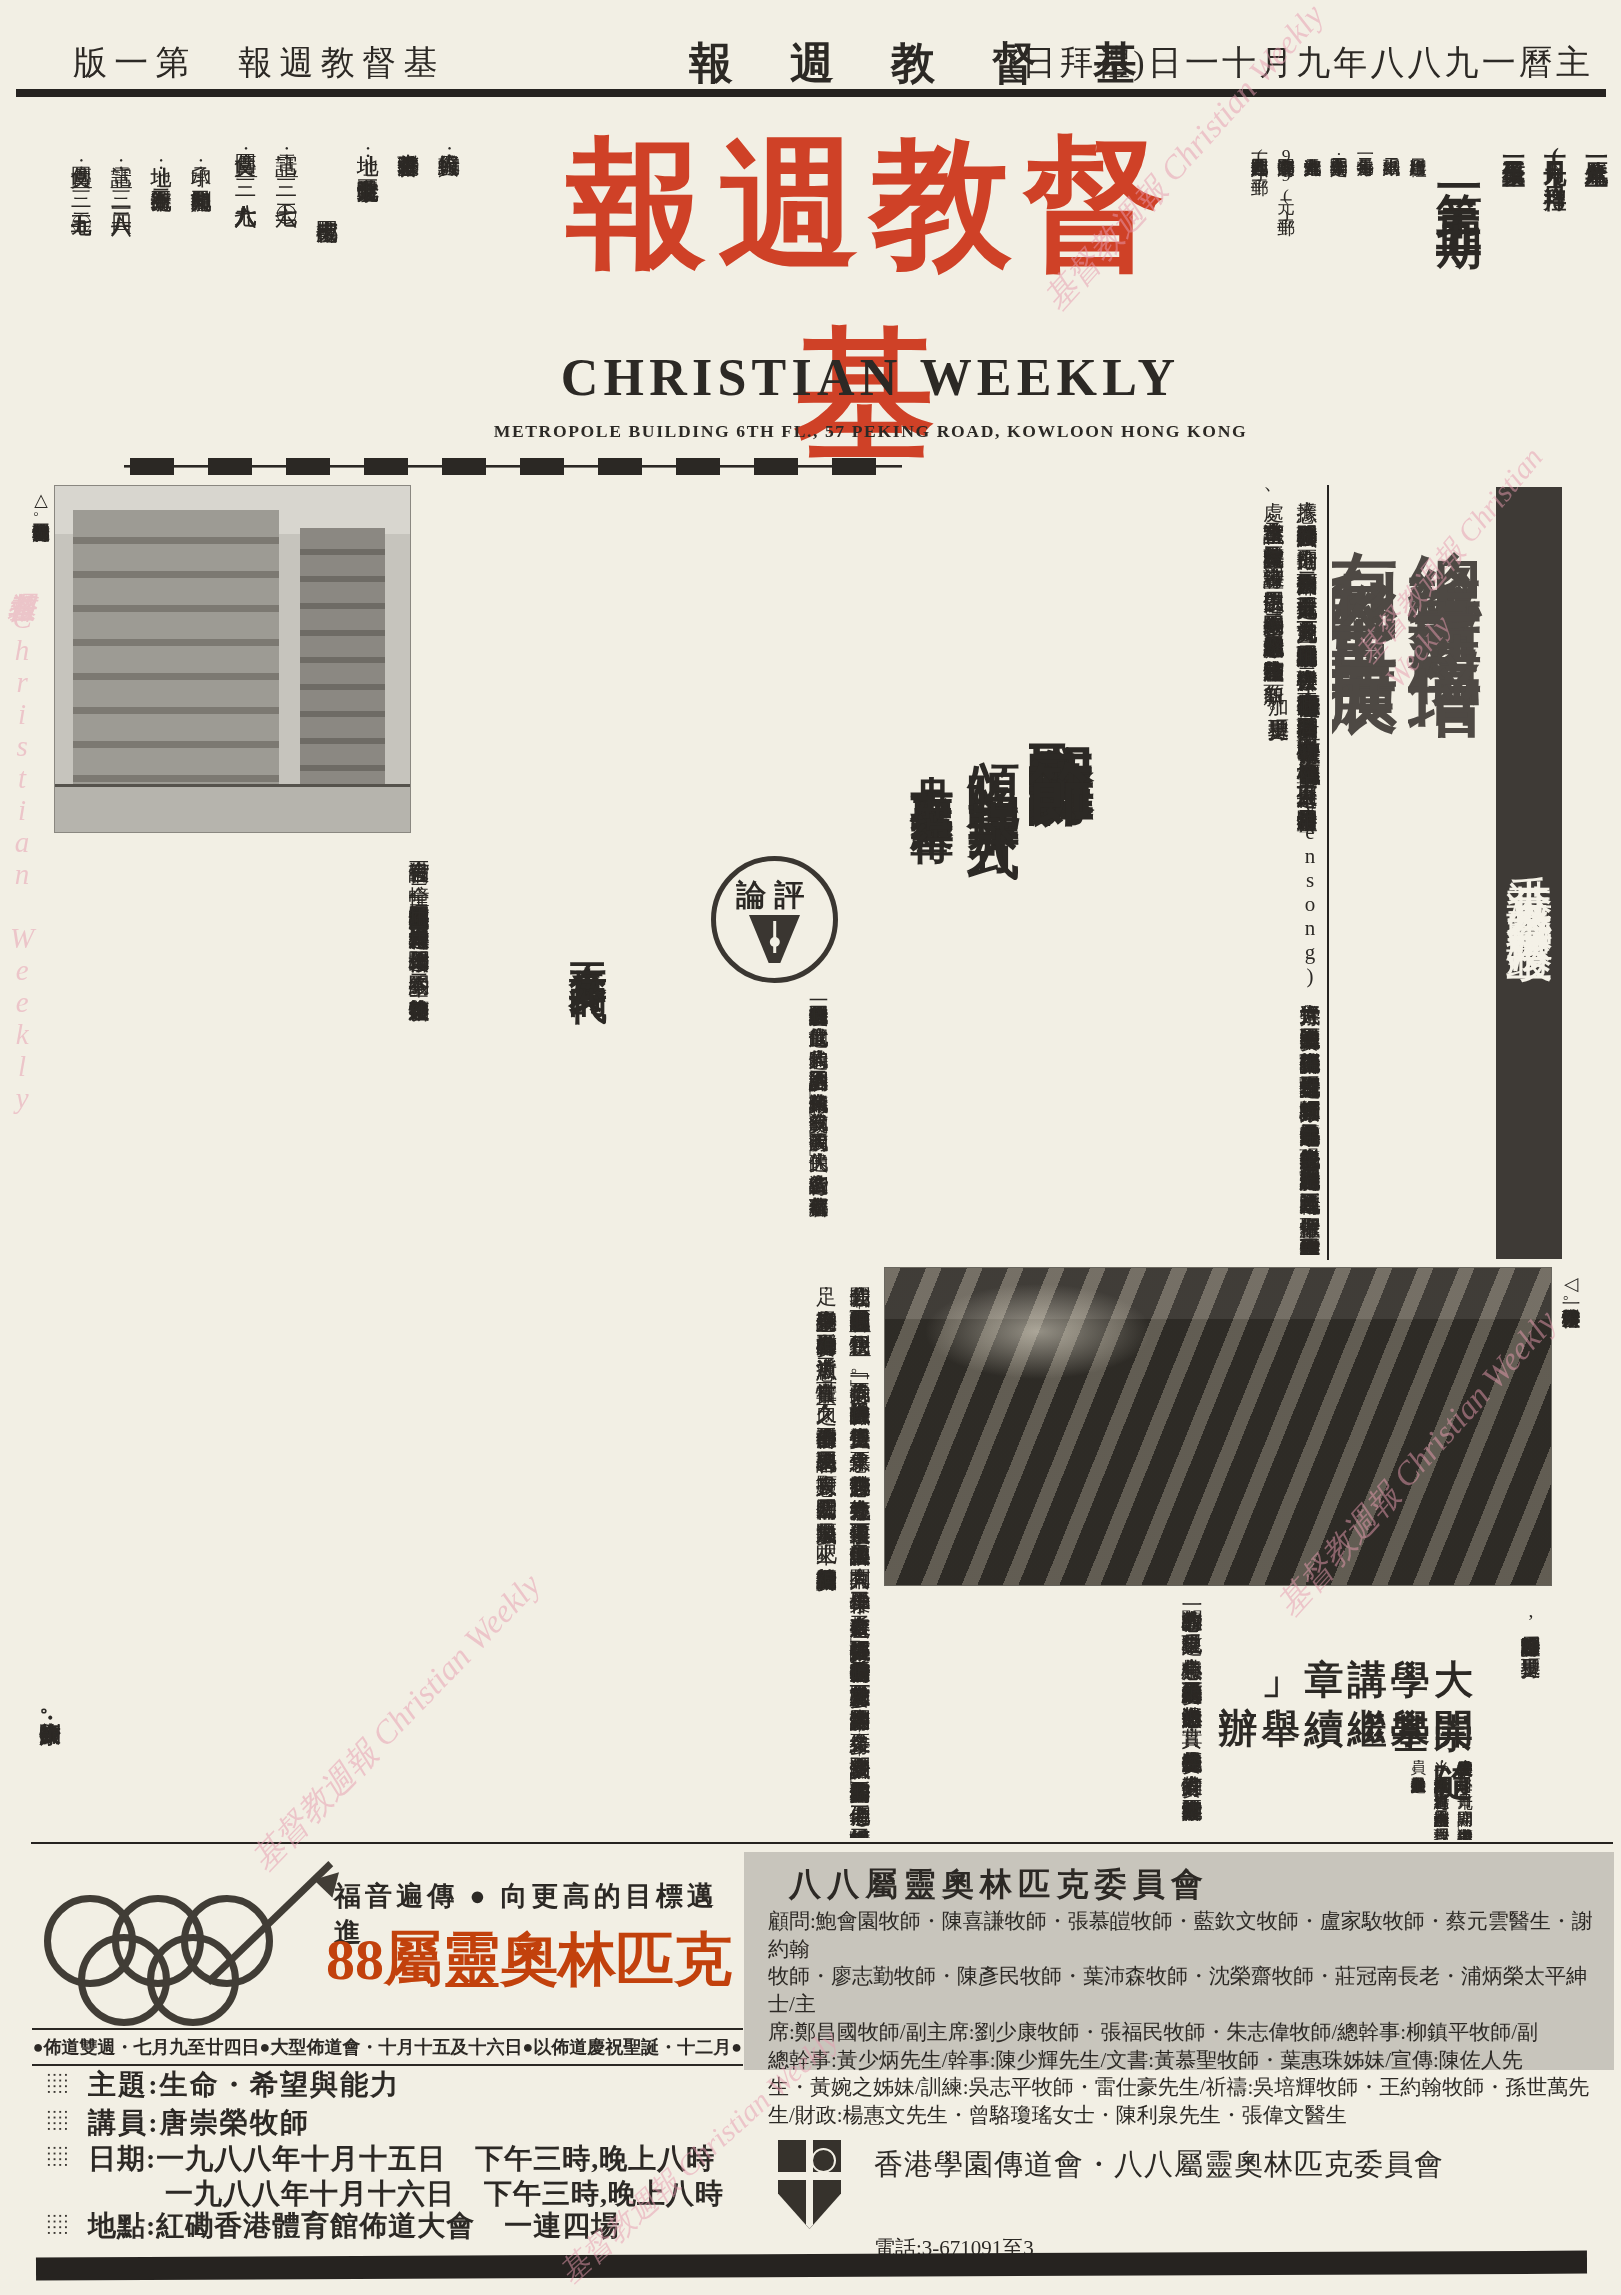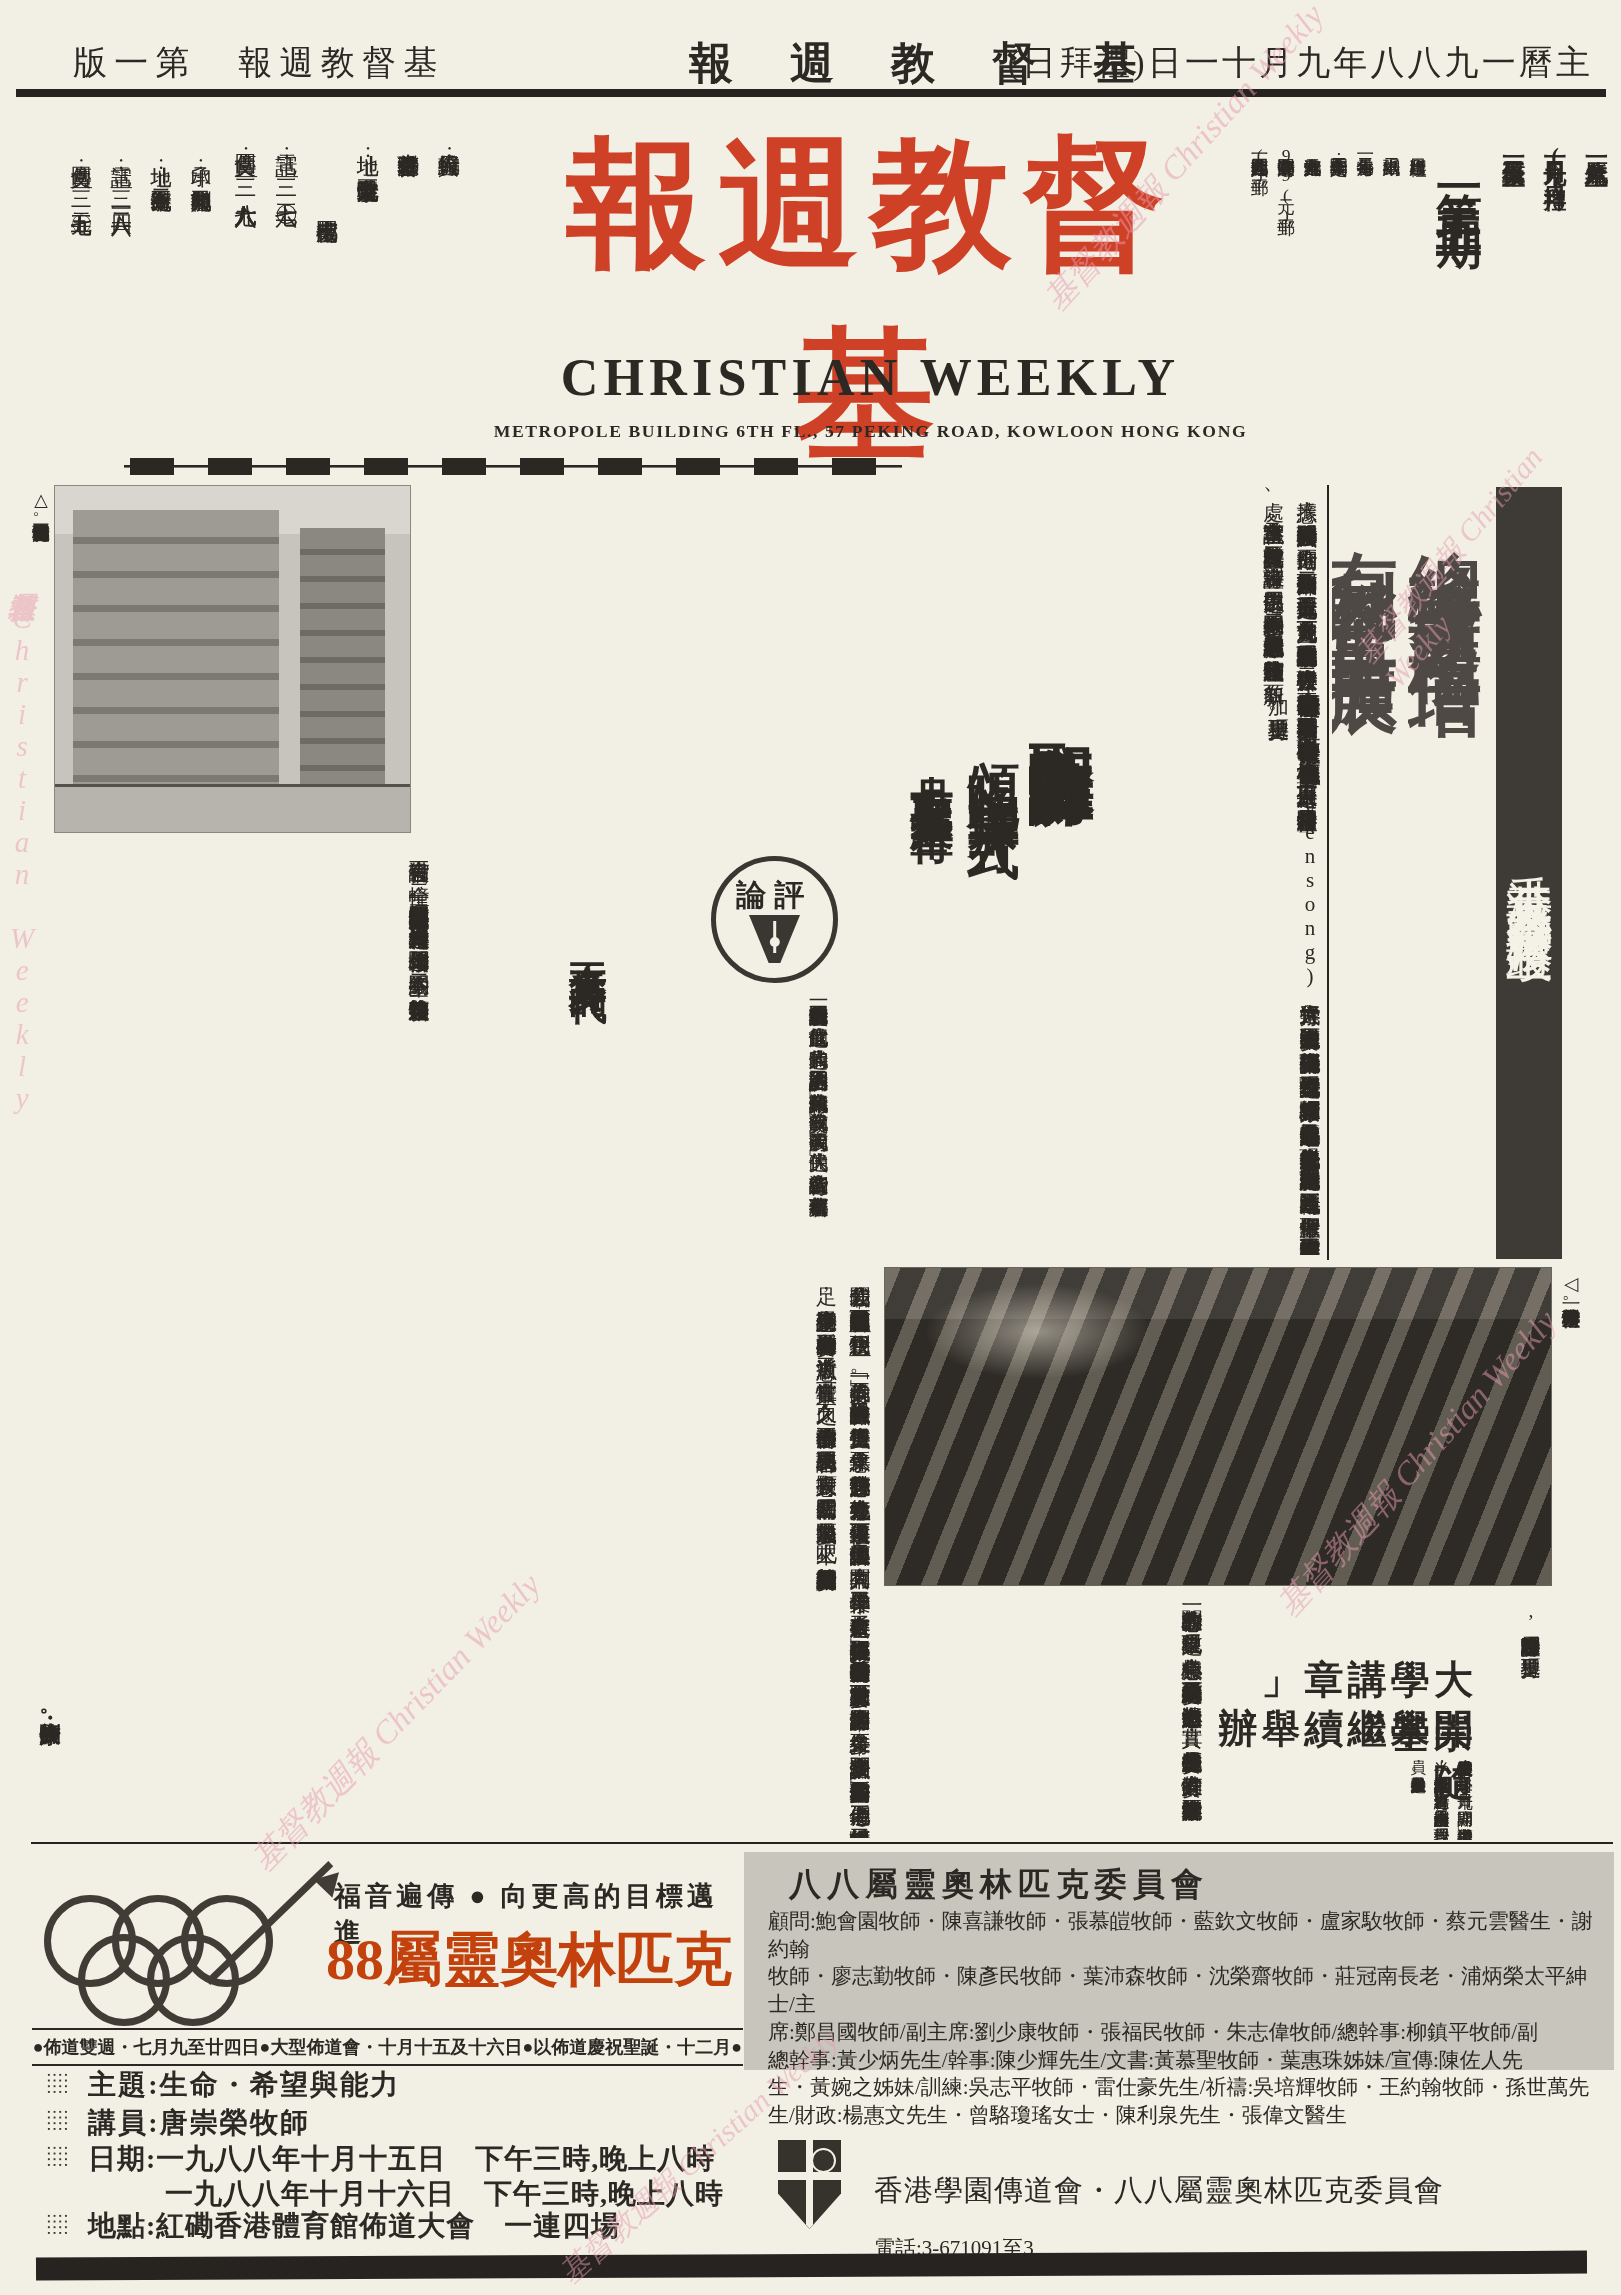--- a/index.html
+++ b/index.html
@@ -164,21 +164,21 @@
 席:鄭昌國牧師/副主席:劉少康牧師・張福民牧師・朱志偉牧師/總幹事:柳鎮平牧師/副
 總幹事:黃少炳先生/幹事:陳少輝先生/文書:黃慕聖牧師・葉惠珠姊妹/宣傳:陳佐人先
 生・黃婉之姊妹/訓練:吳志平牧師・雷仕豪先生/祈禱:吳培輝牧師・王約翰牧師・孫世萬先
 生/財政:楊惠文先生・曾駱瓊瑤女士・陳利泉先生・張偉文醫生</div>
   </div>
 
   <div class="abs shield" style="left:778px;top:2140px;width:63px;height:89px;">
     <div class="cross"></div>
     <div class="globe"></div>
   </div>
-  <div class="abs" style="left:874px;top:2145px;font-size:29px;letter-spacing:1px;margin-top:26px;">香港學園傳道會・八八屬靈奧林匹克委員會</div>
+  <div class="abs" style="left:874px;top:2145px;font-size:29px;letter-spacing:1px;">香港學園傳道會・八八屬靈奧林匹克委員會</div>
   <div class="abs" style="left:874px;top:2215px;font-size:21px;margin-top:19px;">電話:3-671091至3</div>
 
   <div class="abs rule" style="left:36px;top:2254px;width:1551px;height:23px;transform:rotate(-0.25deg);"></div>
 
   <div class="abs wm" style="left:985px;top:135px;font-size:33px;transform:rotate(-48deg);">基督教週報 Christian Weekly</div>
   <div class="abs wm v" style="left:2.1px;top:570px;height:778px;font-size:29px;">基督教週報 Christian Weekly</div>
   <div class="abs wm" style="left:197px;top:1700px;font-size:33px;transform:rotate(-46deg);">基督教週報 Christian Weekly</div>
   <div class="abs wm" style="left:1218px;top:1441px;font-size:33px;transform:rotate(-48deg);">基督教週報 Christian Weekly</div>
   <div class="abs wm" style="left:518px;top:2136px;font-size:30px;transform:rotate(-42deg);">基督教週報 Christian Weekly</div>
   <div class="abs wm" style="left:1322px;top:518px;font-size:30px;transform:rotate(-50deg);">基督教週報 Christian Weekly</div>

